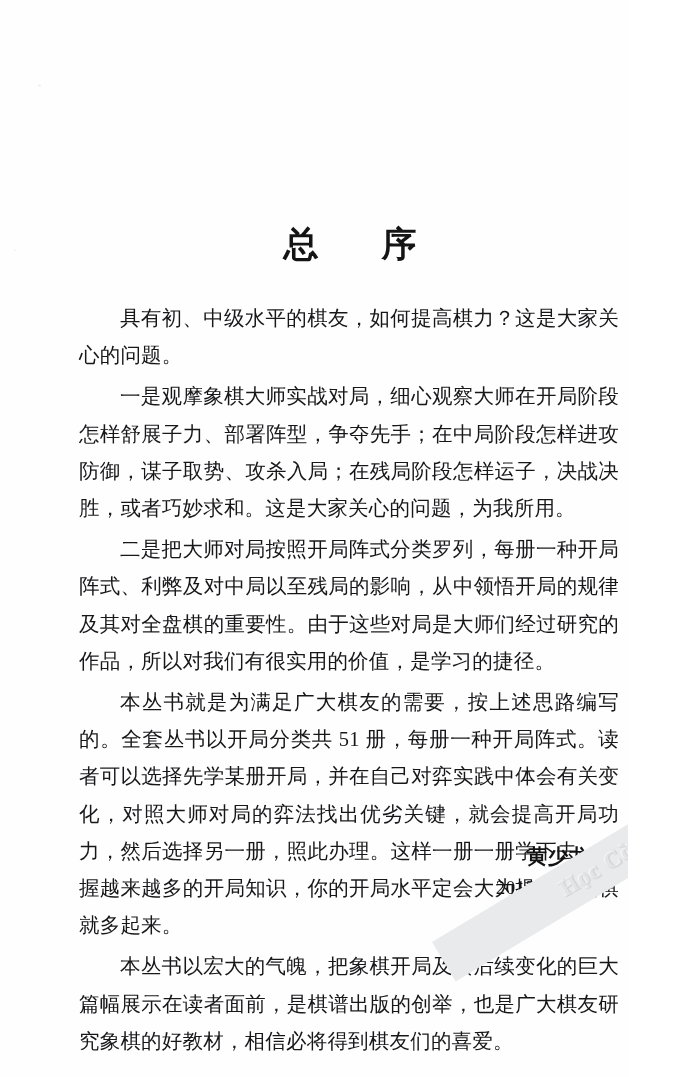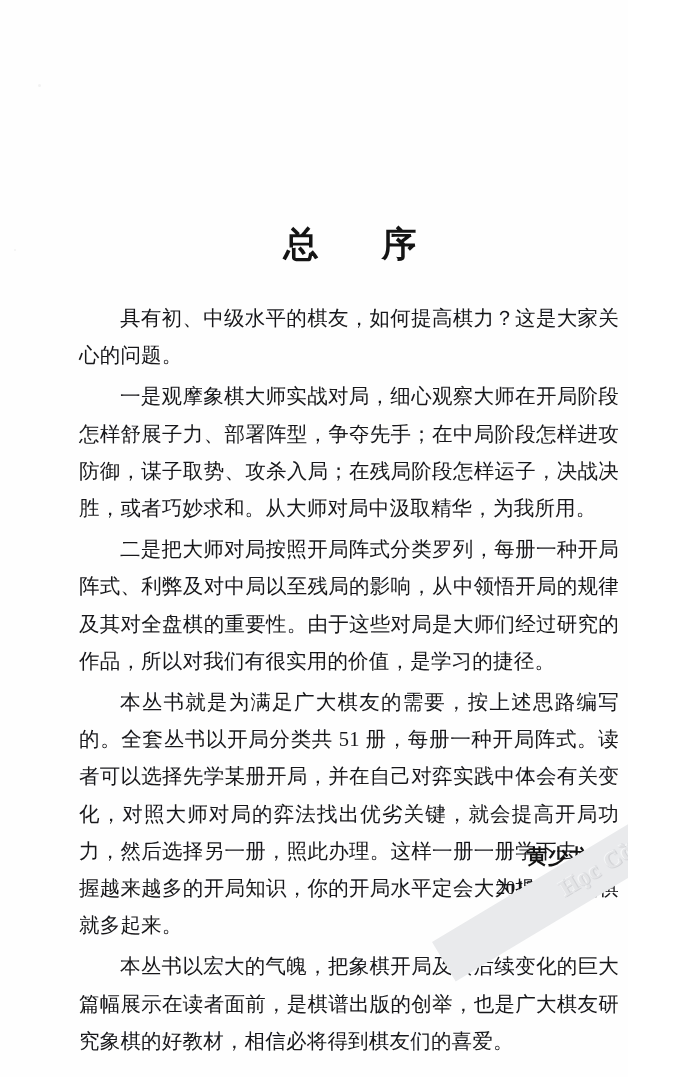--- a/index.html
+++ b/index.html
@@ -129,21 +129,21 @@
 </style>
 </head>
 <body>
 
 <div class="page">
 
   <h1 class="doc-title">总　序</h1>
 
   <div class="body-block">
     <p class="para">具有初、中级水平的棋友，如何提高棋力？这是大家关心的问题。</p>
-    <p class="para">一是观摩象棋大师实战对局，细心观察大师在开局阶段怎样舒展子力、部署阵型，争夺先手；在中局阶段怎样进攻防御，谋子取势、攻杀入局；在残局阶段怎样运子，决战决胜，或者巧妙求和。从大师对局中汲取精华，为我所用。</p>
+    <p class="para">一是观摩象棋大师实战对局，细心观察大师在开局阶段怎样舒展子力、部署阵型，争夺先手；在中局阶段怎样进攻防御，谋子取势、攻杀入局；在残局阶段怎样运子，决战决胜，或者巧妙求和。这是大家关心的问题，为我所用。</p>
     <p class="para">二是把大师对局按照开局阵式分类罗列，每册一种开局阵式、利弊及对中局以至残局的影响，从中领悟开局的规律及其对全盘棋的重要性。由于这些对局是大师们经过研究的作品，所以对我们有很实用的价值，是学习的捷径。</p>
     <p class="para">本丛书就是为满足广大棋友的需要，按上述思路编写的。全套丛书以开局分类共 51 册，每册一种开局阵式。读者可以选择先学某册开局，并在自己对弈实践中体会有关变化，对照大师对局的弈法找出优劣关键，就会提高开局功力，然后选择另一册，照此办理。这样一册一册学下去，掌握越来越多的开局知识，你的开局水平定会大为提高，赢棋就多起来。</p>
     <p class="para">本丛书以宏大的气魄，把象棋开局及其后续变化的巨大篇幅展示在读者面前，是棋谱出版的创举，也是广大棋友研究象棋的好教材，相信必将得到棋友们的喜爱。</p>
   </div>
 
   <div class="signature-block">
     <div class="sig-name">黄少龙</div>
     <div class="sig-date">2013. 11. 6</div>
   </div>
 

